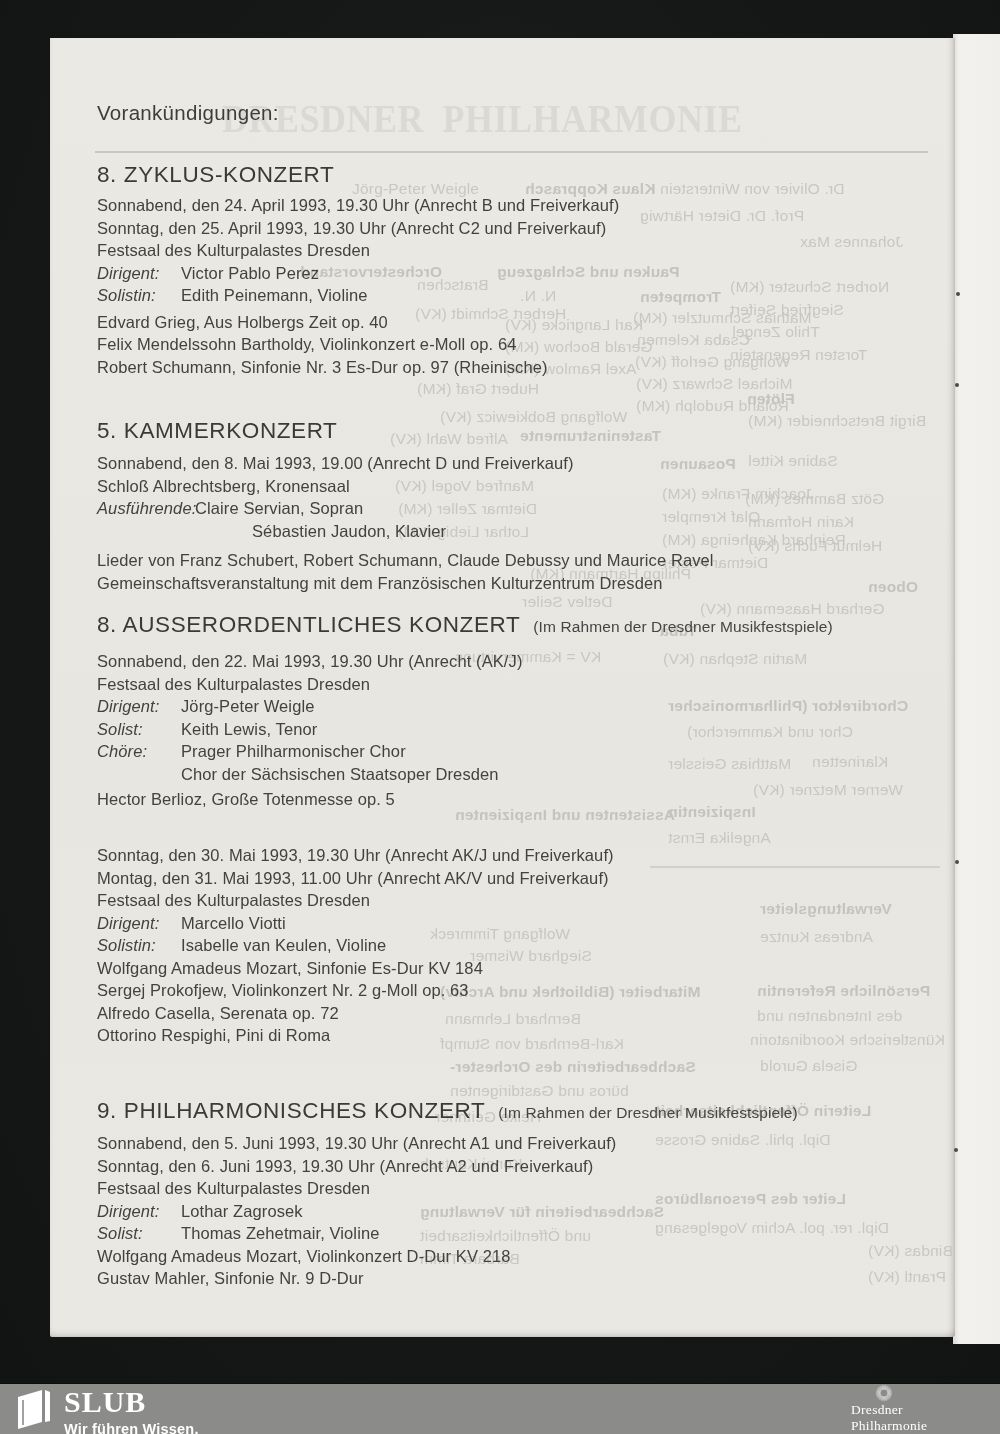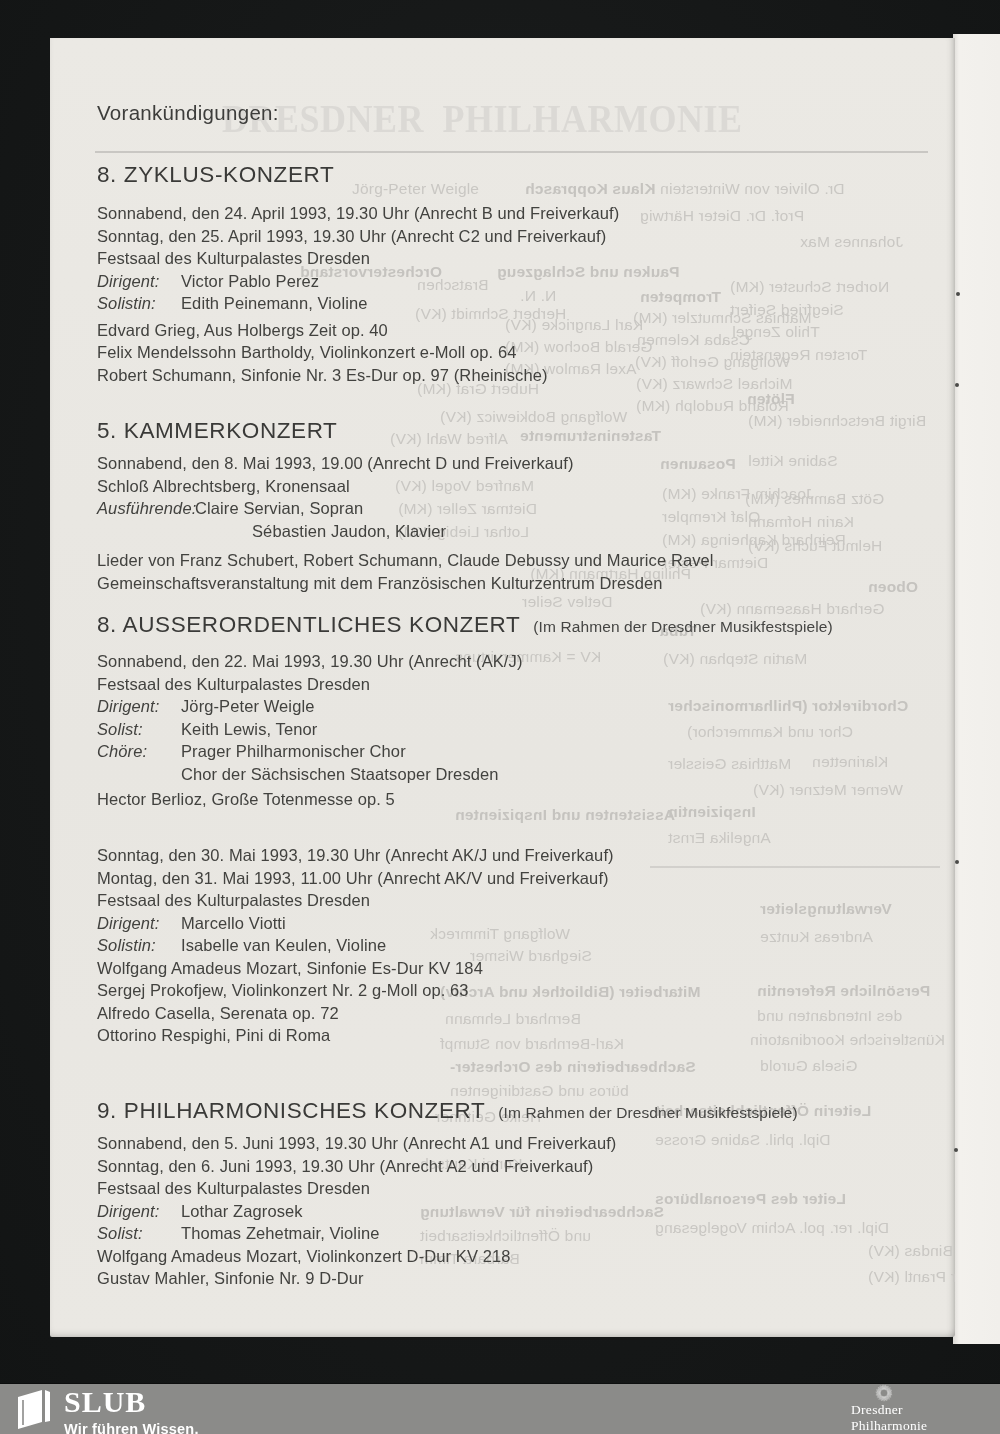--- a/index.html
+++ b/index.html
@@ -29,21 +29,21 @@
   .page-title{position:absolute;left:47px;top:63px;margin:0;font-size:20.5px;font-weight:400;
       color:#3d3d3b;letter-spacing:.3px;}
   .sec{position:absolute;left:47px;width:845px;color:#42423f;}
   .sec h2{margin:0;font-size:22.5px;line-height:26px;font-weight:400;color:#3a3a38;letter-spacing:.6px;white-space:nowrap;}
   .sec h2 .sfx{font-size:15.5px;letter-spacing:.1px;margin-left:13px;color:#454543;}
   .sec p{margin:0;font-size:16.5px;line-height:22.5px;letter-spacing:.1px;white-space:nowrap;}
   .lbl{display:inline-block;width:84px;font-style:italic;}
   .s2 .lbl{width:98px;}
   .cont{padding-left:84px;}
   .s2 .cont{padding-left:155px;}
-  .s1 .grp{margin-top:14px;} .s2 .grp{margin-top:8px;} .s3 .grp{margin-top:10px;}
+  .s1 .grp{margin-top:6px;} .s2 .grp{margin-top:8px;} .s3 .grp{margin-top:10px;}
   .s4 .grp{margin-top:4px;}  .s5 .grp{margin-top:6px;}
   .s1 .works{margin-top:4px;} .s2 .works{margin-top:7px;} .s3 .works{margin-top:3px;}
   .s4 .works{margin-top:0;}   .s5 .works{margin-top:0;}
   
   .hole{position:absolute;width:4px;height:4px;border-radius:50%;background:#4b4b49;z-index:3;}
   
   .footer{position:absolute;left:0;top:1384px;width:1000px;height:50px;background:#8b8b89;z-index:5;
           box-shadow:0 -1px 0 rgba(0,0,0,.35);}
   .slub{position:absolute;left:16px;top:3px;display:flex;align-items:flex-start;}
   .slub-word{font-family:"Liberation Serif",serif;font-weight:700;font-size:30px;line-height:30px;

